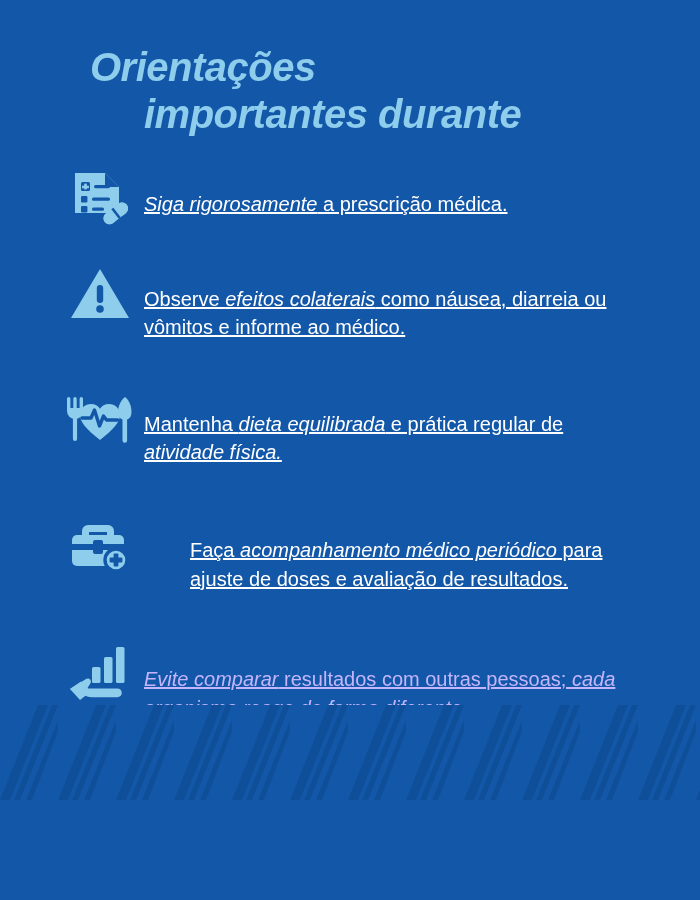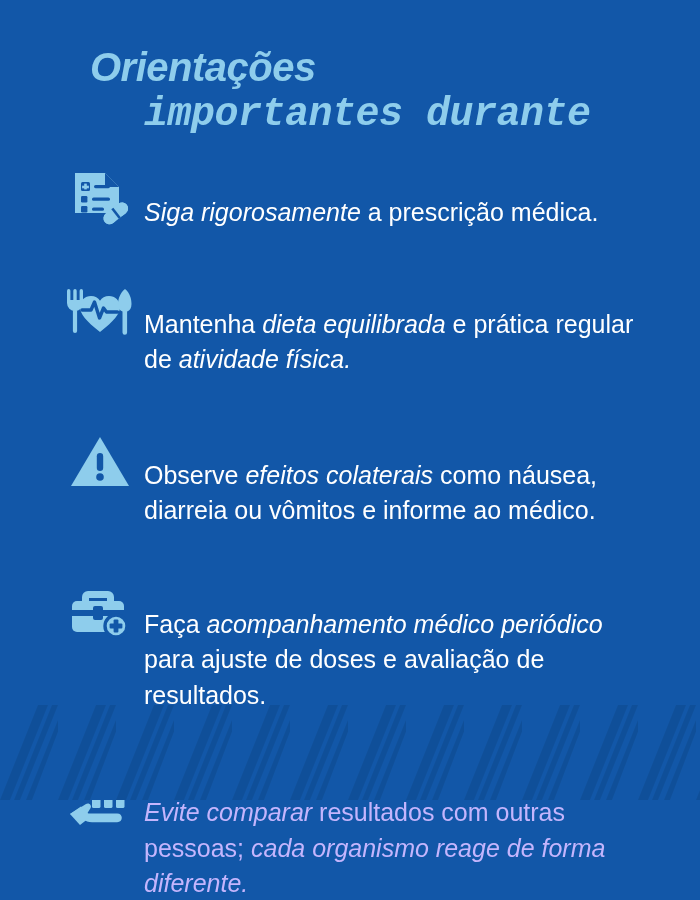--- a/index.html
+++ b/index.html
@@ -39,21 +39,21 @@
   .title {
     color: #8ecdec;
     font-style: italic;
     font-weight: bold;
     font-size: 40px;
     line-height: 1.18;
     letter-spacing: -0.5px;
     margin: 0 0 30px 0;
   }
   .title .line1 { display: block; padding-left: 44px; }
-  .title .line2 { display: block; padding-left: 98px; font-family: Liberation Mono, monospace; }
+  .title .line2 { display: block; padding-left: 98px; }
   .title .line3 { display: block; padding-left: 44px; }
 
   
   .tips {
     list-style: none;
     margin: 0;
     padding: 0 0 0 10px;
   }
   .tip {
     display: flex;
@@ -66,24 +66,25 @@
     min-height: 60px;
     display: flex;
     align-items: center;
     justify-content: center;
     padding-top: 2px;
   }
   .tip-icon svg { display: block; }
   .tip-text {
     flex: 1 1 auto;
     color: #ffffff;
-    font-size: 25px;
+    font-size: 20px;
     line-height: 1.42;
     padding-top: 2px;
     padding-right: 8px;
+    text-decoration: underline;
   }
   .tip-text em {
     font-style: italic;
   }
 
   
   .tip--1 { margin-bottom: 24px; }
   .tip--2 { margin-bottom: 26px; }
   .tip--3 { margin-bottom: 28px; }
   .tip--4 { margin-bottom: 30px; }
@@ -118,63 +119,63 @@
             <rect x="33" y="38" width="28" height="12" rx="6" fill="#8ecdec" stroke="#1257a8" stroke-width="0"></rect>
             <rect x="33" y="38" width="14" height="12" rx="6" fill="#8ecdec"></rect>
             <rect x="46" y="38" width="15" height="12" rx="6" fill="#8ecdec"></rect>
             <rect x="46" y="38" width="2.6" height="12" fill="#1257a8"></rect>
           </g>
         </svg>
       </div>
       <p class="tip-text" style="color: rgb(255, 255, 255);"><em>Siga rigorosamente</em> a prescrição médica.</p>
     </li>
 
+    <li class="tip tip--2">
+      <div class="tip-icon">
+        <svg width="64" height="58" viewBox="0 0 64 58" fill="none" aria-hidden="true">
+          <path d="M32 4 L61 53 H3 Z" fill="#8ecdec"></path>
+          <rect x="28.8" y="20" width="6.4" height="18" rx="3.2" fill="#1257a8"></rect>
+          <circle cx="32" cy="44" r="3.8" fill="#1257a8"></circle>
+        </svg>
+      </div>
+      <p class="tip-text" style="color: rgb(255, 255, 255);">Observe <em>efeitos colaterais</em> como náusea, diarreia ou vômitos e informe ao médico.</p>
+    </li>
+
     <li class="tip tip--3">
       <div class="tip-icon">
         <svg width="74" height="52" viewBox="0 0 74 52" fill="none" aria-hidden="true">
 
           <rect x="4" y="4" width="3.4" height="13" rx="1.7" fill="#8ecdec"></rect>
           <rect x="10.3" y="4" width="3.4" height="13" rx="1.7" fill="#8ecdec"></rect>
           <rect x="16.6" y="4" width="3.4" height="13" rx="1.7" fill="#8ecdec"></rect>
           <path d="M4 15 h16 v3 a8 8 0 0 1 -8 8 a8 8 0 0 1 -8 -8 z" fill="#8ecdec"></path>
           <rect x="9.9" y="24" width="4.2" height="24" rx="2.1" fill="#8ecdec"></rect>
 
           <path d="M37 47 C 23 36 17 29 17 22 C 17 15.5 22 11 28 11 C 32 11 35.2 13 37 15.8 C 38.8 13 42 11 46 11 C 52 11 57 15.5 57 22 C 57 29 51 36 37 47 Z" fill="#8ecdec"></path>
           <path d="M19 25 h9 l3.5 -8 l5 16 l4 -10 l3 4 h11" stroke="#1257a8" stroke-width="3.4" fill="none" stroke-linecap="round" stroke-linejoin="round"></path>
 
           <path d="M62 4 c5 4 6.5 10 6.5 15 c0 4 -1.6 6.6 -4.4 7.4 v21 a2.3 2.3 0 0 1 -4.6 0 v-21 c-2.8 -0.8 -4.4 -3.4 -4.4 -7.4 c0 -5 1.9 -11 6.9 -15 z" fill="#8ecdec"></path>
         </svg>
       </div>
       <p class="tip-text" style="color: rgb(255, 255, 255);">Mantenha <em>dieta equilibrada</em> e prática regular de <em>atividade física.</em></p>
-    </li>
-
-    <li class="tip tip--2">
-      <div class="tip-icon">
-        <svg width="64" height="58" viewBox="0 0 64 58" fill="none" aria-hidden="true">
-          <path d="M32 4 L61 53 H3 Z" fill="#8ecdec"></path>
-          <rect x="28.8" y="20" width="6.4" height="18" rx="3.2" fill="#1257a8"></rect>
-          <circle cx="32" cy="44" r="3.8" fill="#1257a8"></circle>
-        </svg>
-      </div>
-      <p class="tip-text" style="color: rgb(255, 255, 255);">Observe <em>efeitos colaterais</em> como náusea, diarreia ou vômitos e informe ao médico.</p>
     </li>
 
     <li class="tip tip--4">
       <div class="tip-icon">
         <svg width="68" height="58" viewBox="0 0 68 58" fill="none" aria-hidden="true">
           <path d="M22 9 h20 a6 6 0 0 1 6 6 v4 h-7 v-3 h-18 v3 h-7 v-4 a6 6 0 0 1 6 -6 z" fill="#8ecdec"></path>
           <rect x="6" y="19" width="52" height="31" rx="5" fill="#8ecdec"></rect>
           <rect x="6" y="28" width="52" height="6" fill="#1257a8"></rect>
           <rect x="27" y="24" width="10" height="14" rx="2" fill="#1257a8"></rect>
           <circle cx="50" cy="44" r="11" fill="#8ecdec" stroke="#1257a8" stroke-width="3.4"></circle>
           <rect x="47.6" y="37.6" width="4.8" height="12.8" rx="1" fill="#1257a8"></rect>
           <rect x="43.6" y="41.6" width="12.8" height="4.8" rx="1" fill="#1257a8"></rect>
         </svg>
       </div>
-      <p class="tip-text" style="color: rgb(255, 255, 255);">Faça <em>acompanhamento médico periódico</em> para ajuste de doses e avaliação de resultados.</p>
+      <p class="tip-text" style="color: rgb(255, 255, 255); margin-left: 46px;">Faça <em>acompanhamento médico periódico</em> para ajuste de doses e avaliação de resultados.</p>
     </li>
 
     <li class="tip tip--5">
       <div class="tip-icon">
         <svg width="68" height="60" viewBox="0 0 68 60" fill="none" aria-hidden="true">
           <rect x="26" y="22" width="8.5" height="16" rx="1.6" fill="#8ecdec"></rect>
           <rect x="38" y="12" width="8.5" height="26" rx="1.6" fill="#8ecdec"></rect>
           <rect x="50" y="2" width="8.5" height="36" rx="1.6" fill="#8ecdec"></rect>
           <path d="M4 44 L20 34 c3 -1.8 6 1.2 4.6 4 l-3.4 5.4 h30 c3 0 4.6 2 4.6 4.4 c0 2.6 -1.8 4.4 -4.6 4.4 H26 c-4 0 -6 -1 -9 -3 L4 44 z" fill="#8ecdec"></path>
           <path d="M4 44 L15 36.5 l10 10 L14 55 Z" fill="#8ecdec"></path>

